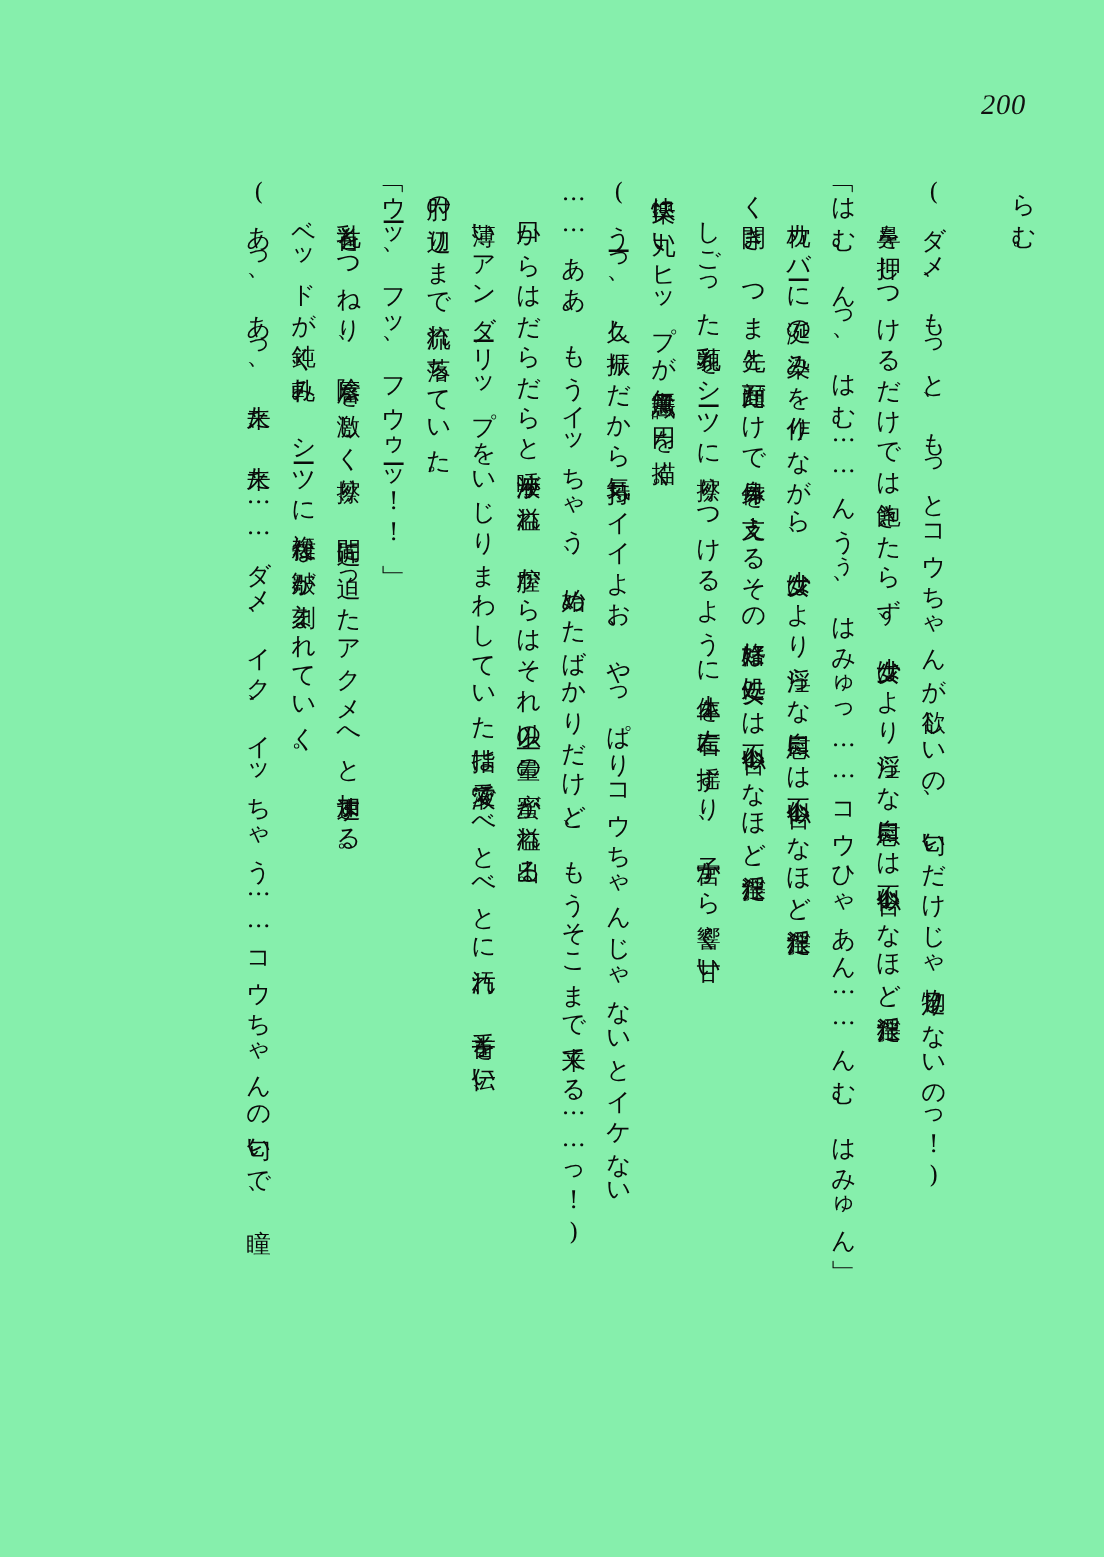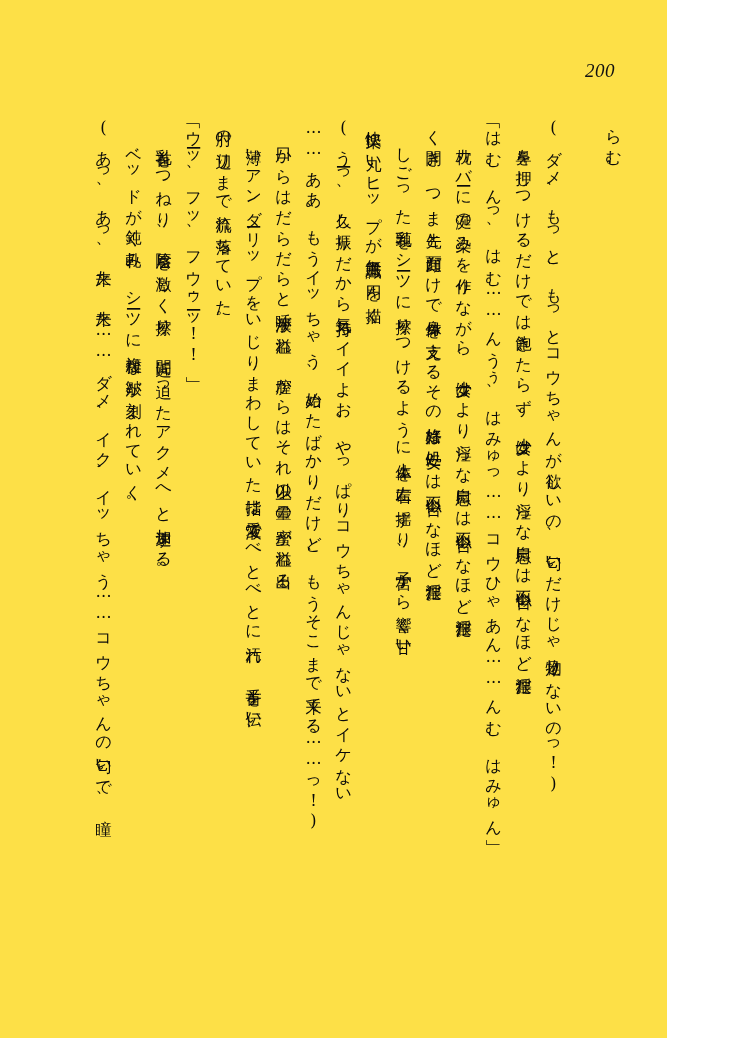--- a/index.html
+++ b/index.html
@@ -9,23 +9,23 @@
   }
   body {
     width: 736px;
     height: 1038px;
     overflow: hidden;
     font-family: "Liberation Serif", "DejaVu Serif", serif;
     color: #000000;
   }
   #page {
     position: relative;
-    width: 667px;
+    width: 736px;
     height: 1038px;
-    background: #fde047;
+    background: #86efac;
   }
   #page-number {
     position: absolute;
     top: 60px;
     right: 52px;
     font-size: 19px;
     font-style: italic;
     font-family: "Liberation Serif", "DejaVu Serif", serif;
     letter-spacing: 0.5px;
     color: #111111;

